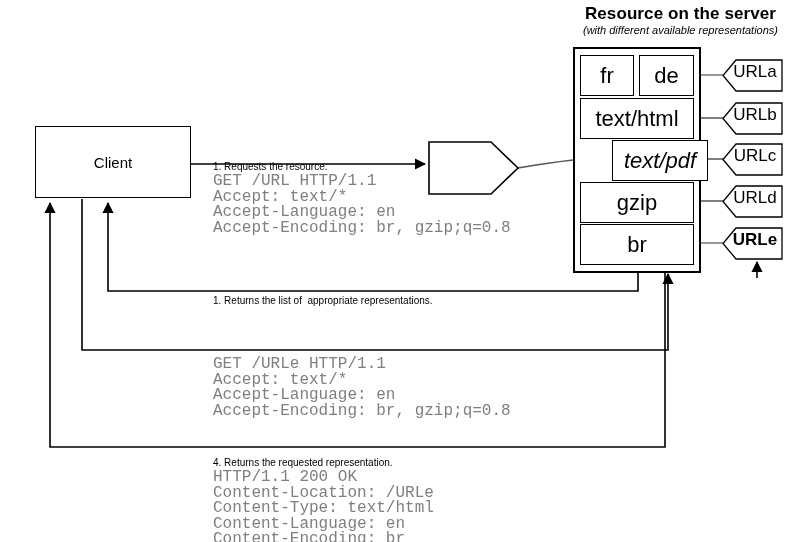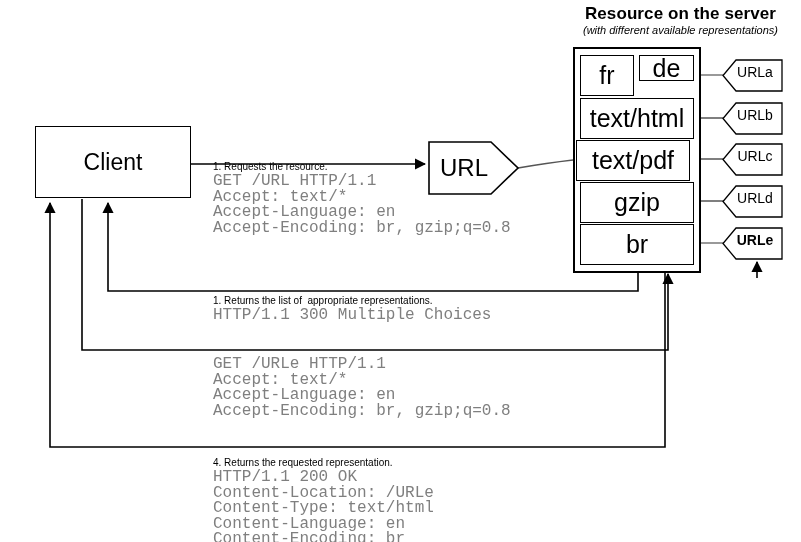--- a/index.html
+++ b/index.html
@@ -11,35 +11,35 @@
   .srv-title{position:absolute;left:560px;top:4px;width:241px;text-align:center;
              font-size:17px;font-weight:bold;letter-spacing:.1px;white-space:nowrap;}
   .srv-sub{position:absolute;left:556px;top:24px;width:249px;text-align:center;
            font-size:11px;font-style:italic;white-space:nowrap;}
 
   
   .box{position:absolute;border:1.5px solid #000;background:#fff;box-sizing:border-box;}
   .srv-outer{left:573px;top:47px;width:128px;height:226px;border-width:2px;}
   .rep{position:absolute;border:1.5px solid #000;background:#fff;box-sizing:border-box;
        display:flex;align-items:center;justify-content:center;
-       font-size:25px;line-height:1;}
+       font-size:22px;line-height:1;}
 
   .client{left:35px;top:126px;width:156px;height:72px;border-width:1.5px;
-          display:flex;align-items:center;justify-content:center;font-size:23px;}
+          display:flex;align-items:center;justify-content:center;font-size:15px;}
 
   
   .urlshape{position:absolute;left:428px;top:141px;width:90px;height:54px;}
   .urlshape .lbl{position:absolute;left:0;top:0;width:72px;height:54px;
                  display:flex;align-items:center;justify-content:center;font-size:24px;}
 
   
   .urltag{position:absolute;width:52px;height:32px;}
   .urltag .lbl{position:absolute;left:0;top:0;width:52px;height:24px;
                display:flex;align-items:center;justify-content:center;
-               font-size:14px;padding-left:12px;box-sizing:border-box;}
+               font-size:17px;padding-left:12px;box-sizing:border-box;}
 
   
   .step{position:absolute;}
   .step .hdr{font-size:10px;line-height:15px;white-space:pre;}
   .step .mono{font-family:"Liberation Mono","DejaVu Sans Mono",monospace;
               font-size:16px;line-height:15.6px;color:#7f7f7f;white-space:pre;}
 
   svg.lines{position:absolute;left:0;top:0;width:801px;height:542px;
             pointer-events:none;overflow:visible;}
 </style>
@@ -81,23 +81,23 @@
     <path d="M736,186 L782,186 L782,217 L736,217 L723,201.5 Z" stroke="#000" stroke-width="1.3" fill="#fff"></path>
     <path d="M736,228 L782,228 L782,259 L736,259 L723,243.5 Z" stroke="#000" stroke-width="1.3" fill="#fff"></path>
   </svg>
 
   <div class="srv-title">Resource on the server</div>
   <div class="srv-sub">(with different available representations)</div>
 
   <div class="box srv-outer"></div>
 
   <div class="rep" style="left:580px;top:55px;width:54px;height:41px;">fr</div>
-  <div class="rep" style="left:639px;top:55px;width:55px;height:26px;">de</div>
+  <div class="rep" style="left:639px;top:55px;width:55px;height:41px;">de</div>
   <div class="rep" style="left:580px;top:98px;width:114px;height:41px;">text/html</div>
-  <div class="rep" style="left:576px;top:140px;width:114px;height:41px;">text/pdf</div>
+  <div class="rep" style="left:612px;top:140px;width:96px;height:41px;font-style:italic;">text/pdf</div>
   <div class="rep" style="left:580px;top:182px;width:114px;height:41px;">gzip</div>
   <div class="rep" style="left:580px;top:224px;width:114px;height:41px;">br</div>
 
   <div class="urltag" style="left:723px;top:60px;">
     <div class="lbl">URLa</div>
   </div>
   <div class="urltag" style="left:723px;top:103px;">
     <div class="lbl">URLb</div>
   </div>
   <div class="urltag" style="left:723px;top:144px;">
@@ -105,35 +105,31 @@
   </div>
   <div class="urltag" style="left:723px;top:186px;">
     <div class="lbl">URLd</div>
   </div>
   <div class="urltag" style="left:723px;top:228px;font-weight:bold;">
     <div class="lbl">URLe</div>
   </div>
 
   <div class="box client">Client</div>
 
-  <div class="urlshape">
-    <div class="lbl">URL</div>
-  </div>
 
   <div class="step" style="left:213px;top:159px;">
     <div class="hdr">1. Requests the resource.</div>
     <div class="mono">GET /URL HTTP/1.1
 Accept: text/*
 Accept-Language: en
 Accept-Encoding: br, gzip;q=0.8</div>
   </div>
 
   <div class="step" style="left:213px;top:293px;">
     <div class="hdr">1. Returns the list of  appropriate representations.</div>
-    <div class="mono">HTTP/1.1 300 Multiple Choices</div>
   </div>
 
   <div class="step" style="left:213px;top:357px;">
     <div class="mono">GET /URLe HTTP/1.1
 Accept: text/*
 Accept-Language: en
 Accept-Encoding: br, gzip;q=0.8</div>
   </div>
 
   <div class="step" style="left:213px;top:455px;">

